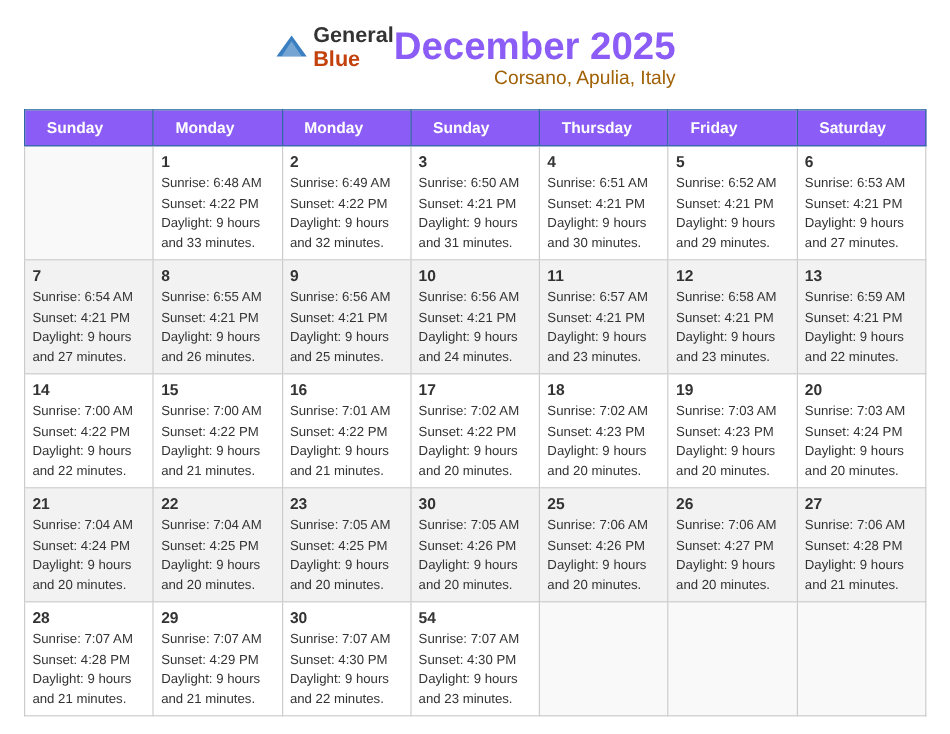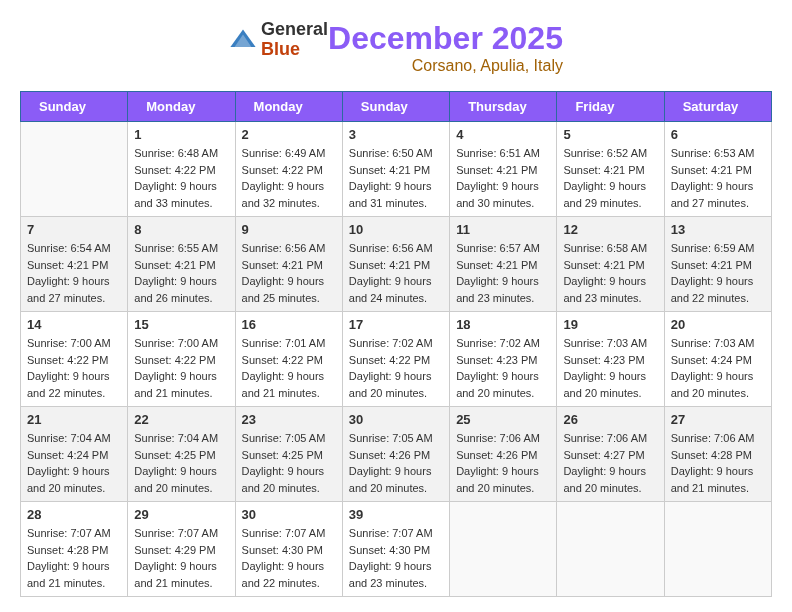--- a/index.html
+++ b/index.html
@@ -252,21 +252,21 @@
         </td>
         <td>
           <span class="day-number">29</span>
           <div class="day-info">Sunrise: 7:07 AM<br>Sunset: 4:29 PM<br>Daylight: 9 hours and 21 minutes.</div>
         </td>
         <td>
           <span class="day-number">30</span>
           <div class="day-info">Sunrise: 7:07 AM<br>Sunset: 4:30 PM<br>Daylight: 9 hours and 22 minutes.</div>
         </td>
         <td>
-          <span class="day-number">39</span>
+          <span class="day-number">54</span>
           <div class="day-info">Sunrise: 7:07 AM<br>Sunset: 4:30 PM<br>Daylight: 9 hours and 23 minutes.</div>
         </td>
         <td class="empty"></td>
         <td class="empty"></td>
         <td class="empty"></td>
       </tr>
     </tbody>
 </table>
 
 </body></html>

